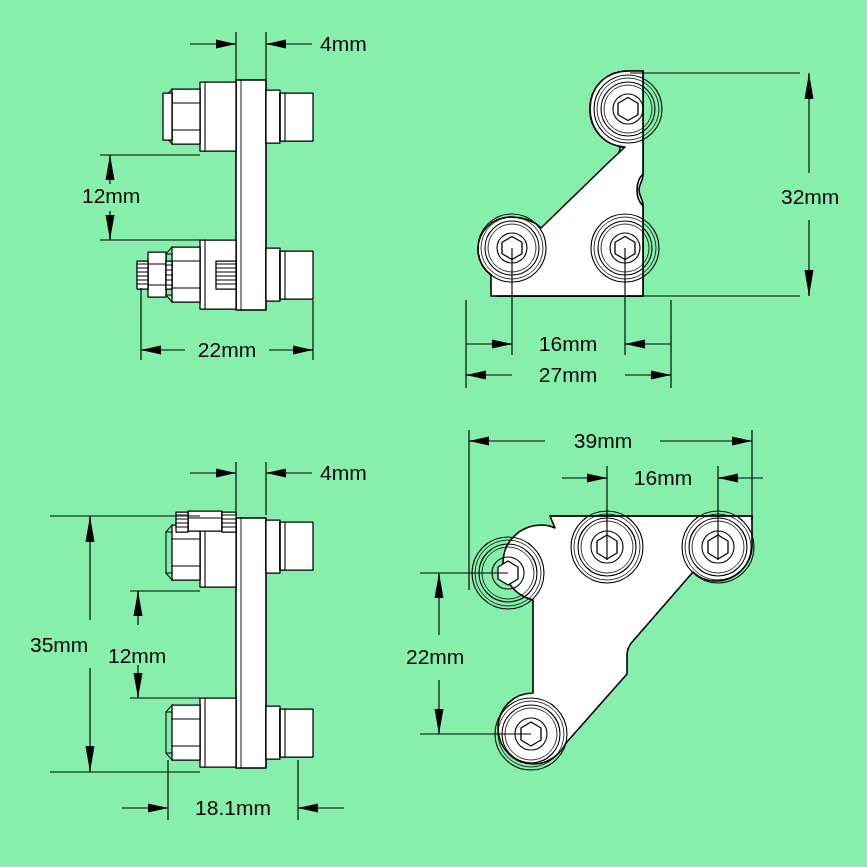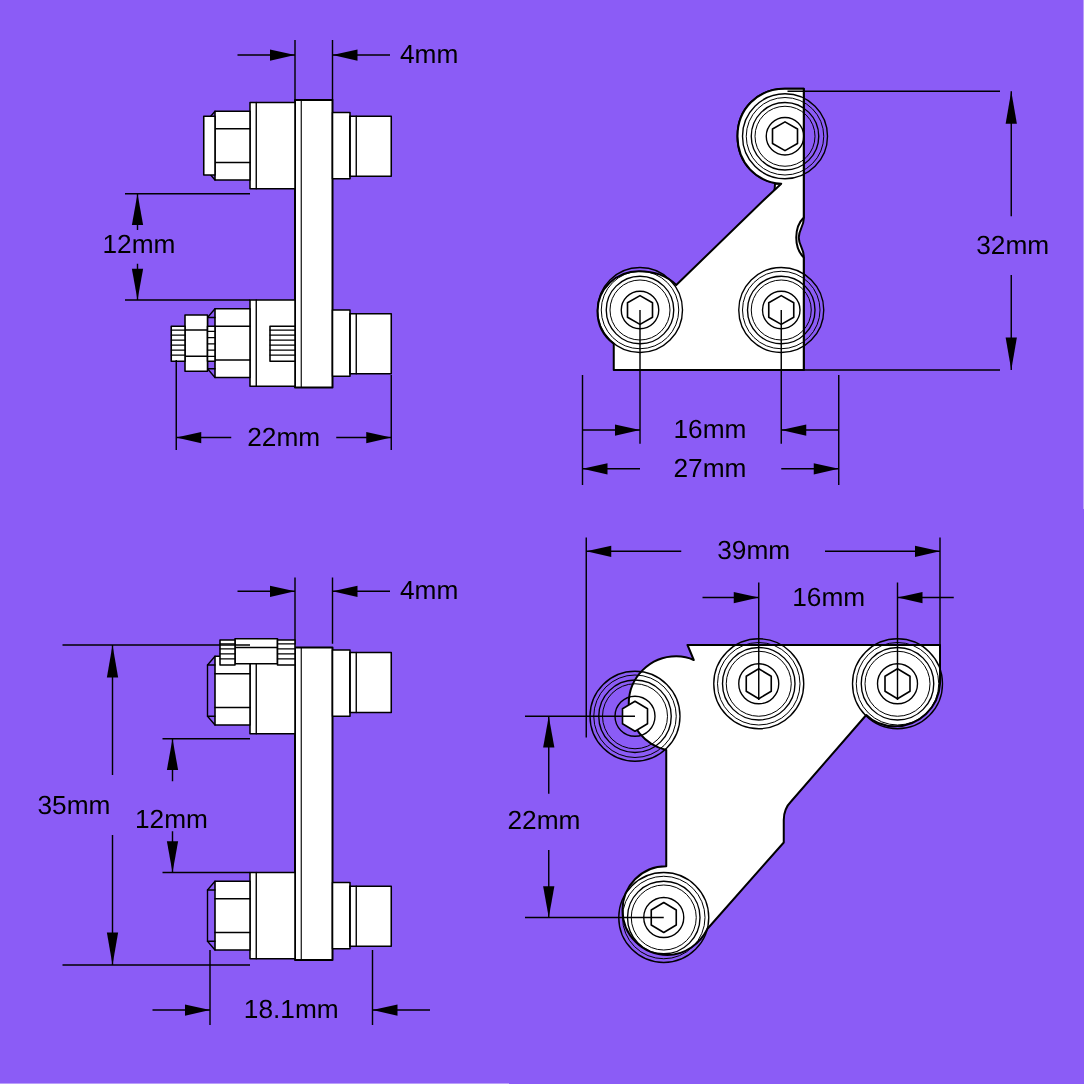--- a/index.html
+++ b/index.html
@@ -10,21 +10,21 @@
   body {
     width: 867px;
     height: 867px;
     font-family: "Liberation Sans", sans-serif;
     overflow: hidden;
   }
   #drawing-sheet {
     position: relative;
     width: 867px;
     height: 867px;
-    background: #8b5cf6;
+    background: #86efac;
   }
   svg.sheet-svg {
     display: block;
     width: 867px;
     height: 867px;
   }
   .part-outline {
     fill: #ffffff;
     stroke: #000000;
     stroke-width: 1.6;

